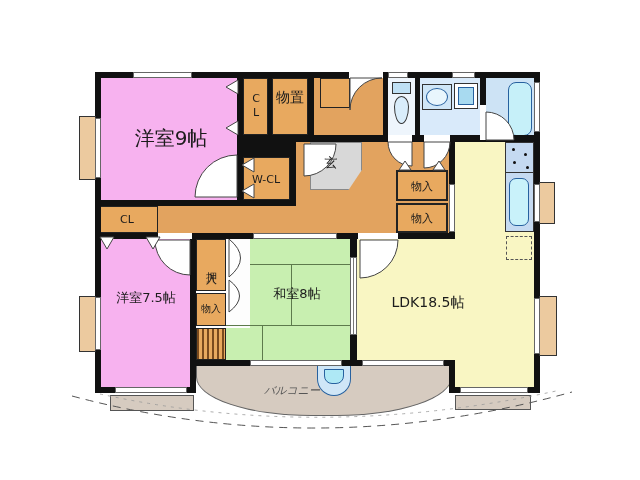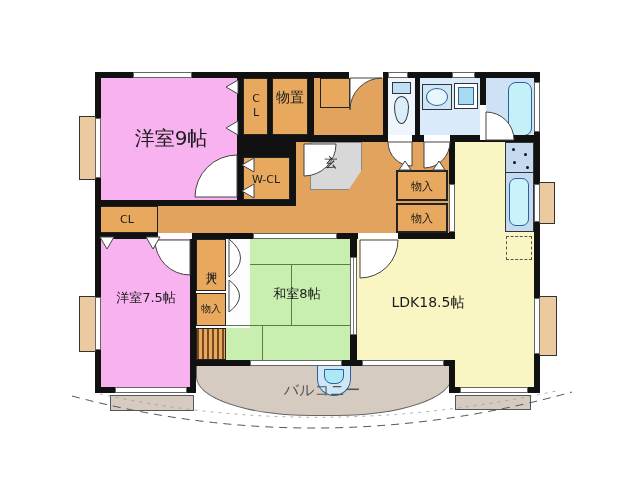--- a/index.html
+++ b/index.html
@@ -154,21 +154,21 @@
     </g>
     <path d="M72,396 Q320,462 572,392" fill="none" stroke="#555" stroke-width="1" stroke-dasharray="8,6"></path>
     <path d="M100,394 Q320,442 556,391" fill="none" stroke="#999" stroke-width="0.8" stroke-dasharray="3,5"></path>
   </svg>
 
   <span class="lbl" style="left:163px;top:138px;font-size:20px;margin-left:8px;">洋室9帖</span>
   <span class="lbl" style="left:146px;top:297px;font-size:13px;">洋室7.5帖</span>
   <span class="lbl" style="left:297px;top:293px;font-size:13px;">和室8帖</span>
   <span class="lbl" style="left:428px;top:302px;font-size:14px;">LDK18.5帖</span>
   <span class="lbl" style="left:331px;top:162px;font-size:13px;">玄</span>
-  <span class="lbl" style="left:322px;top:390px;font-size:15px;color:#555;">バルコニー</span>
+  <span class="lbl" style="left:292px;top:390px;font-size:11px;color:#555;font-style:italic;">バルコニー</span>
   <span class="lbl vtext" style="left:256px;top:106px;font-size:11px;">CL</span>
   <span class="lbl" style="left:290px;top:97px;font-size:14px;">物置</span>
   <span class="lbl" style="left:266px;top:179px;font-size:11px;">W-CL</span>
   <span class="lbl" style="left:127px;top:219px;font-size:11px;">CL</span>
   <span class="lbl vtext" style="left:211px;top:264px;font-size:11px;">押入</span>
   <span class="lbl small" style="left:211px;top:309px;">物入</span>
   <span class="lbl" style="left:422px;top:186px;font-size:11px;">物入</span>
   <span class="lbl" style="left:422px;top:218px;font-size:11px;">物入</span>
 </div>
 

